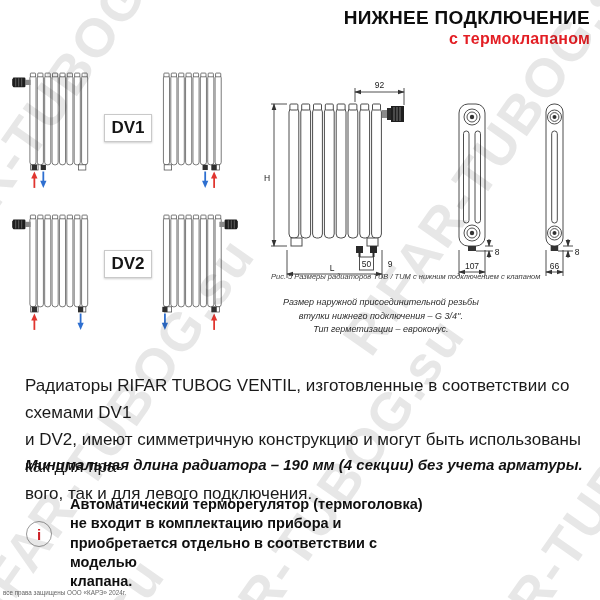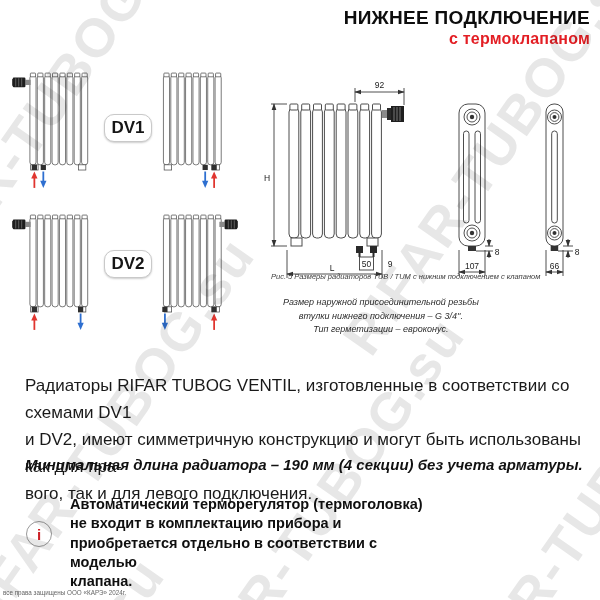--- a/index.html
+++ b/index.html
@@ -9,21 +9,21 @@
   .watermark{position:absolute;inset:0;z-index:6;pointer-events:none;mix-blend-mode:multiply;}
   .wm{position:absolute;font-weight:bold;font-size:54px;letter-spacing:2px;color:#e7e7e7;
       white-space:nowrap;transform:rotate(-55deg);transform-origin:0 0;}
   
   .titlebox{position:absolute;top:7px;right:10px;text-align:right;z-index:2;}
   .title-main{font-size:19px;font-weight:900;letter-spacing:.3px;color:#0d0d0d;line-height:22px;}
   .title-sub{font-size:16px;font-weight:900;letter-spacing:.2px;color:#e31e24;line-height:20px;}
   
   .scheme{position:absolute;width:88px;height:121px;z-index:2;}
   .dv-label{position:absolute;left:104px;width:46px;height:26px;z-index:3;background:#fff;
-            border:1px solid #c9c9c9;border-radius:10px;box-shadow:0 1px 2px rgba(0,0,0,.2);
+            border:1px solid #c9c9c9;border-radius:0;box-shadow:0 1px 2px rgba(0,0,0,.2);
             display:flex;align-items:center;justify-content:center;
             font-size:17px;font-weight:bold;color:#161616;}
   .red{color:#e0352f}.blue{color:#2e6fd0}
   
   .tech{position:absolute;left:260px;top:78px;width:338px;height:202px;z-index:2;}
   .tech text{font-family:"Liberation Sans",sans-serif;font-size:8.5px;fill:#222;}
   .dim{stroke:#3d3d3d;stroke-width:.9;fill:none;}
   .body-ln{stroke:#4c4c4c;stroke-width:1;fill:#fff;}
   .caption{position:absolute;left:271px;top:272px;z-index:2;font-size:7.5px;font-style:italic;color:#3c3c3c;}
   .fignote{position:absolute;left:283px;top:296px;z-index:2;font-size:9px;font-style:italic;

